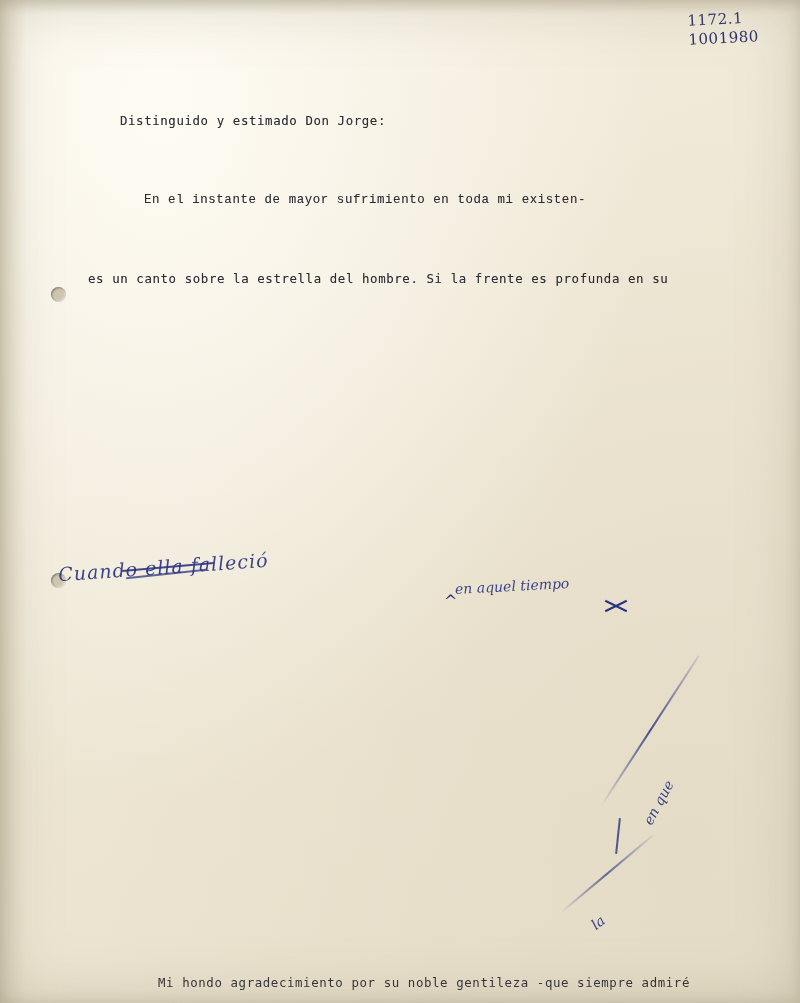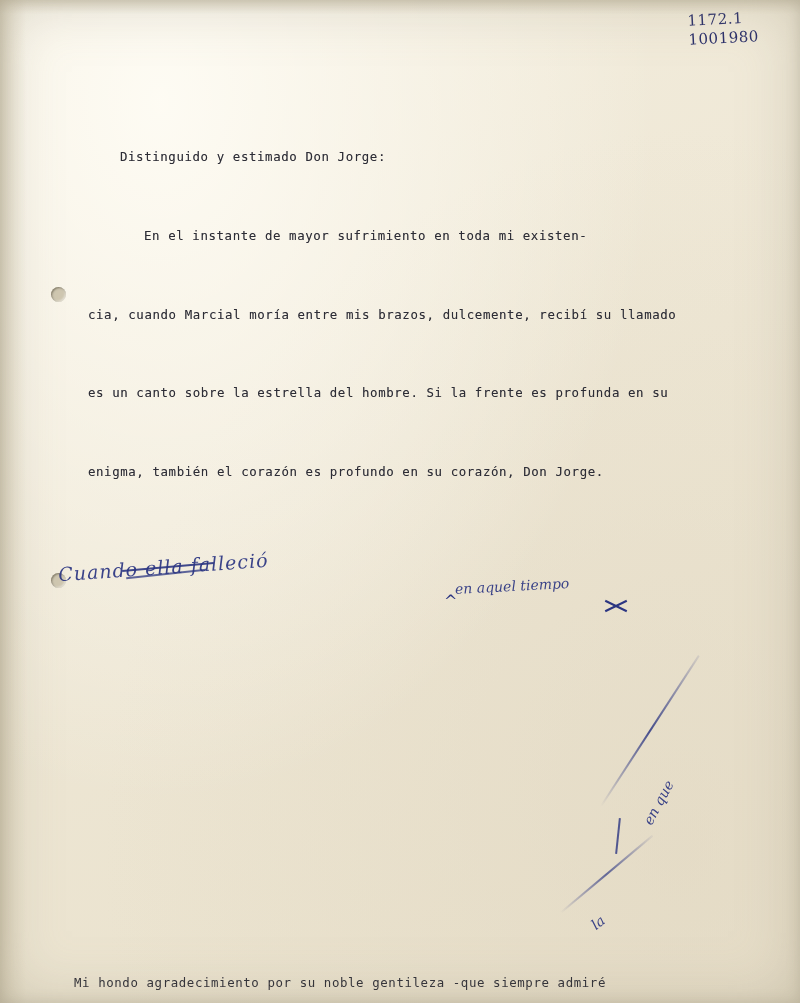--- a/index.html
+++ b/index.html
@@ -75,36 +75,36 @@
     top: 56px;
     width: 668px;
     font-size: 12.4px;
     line-height: 26.2px;
     letter-spacing: 0.6px;
     color: #2d2d36;
     white-space: pre-wrap;
     text-shadow: 0 0 0.6px rgba(40,40,55,0.35);
   }
   .typed .ln { display: block; white-space: pre; }
-  .typed .ind { padding-left: 56px; }
-  .typed .ind2 { padding-left: 32px; margin-top: 36px; }
+  .typed .ind { padding-left: 56px; font-family: Liberation Mono, monospace; }
+  .typed .ind2 { padding-left: 32px; }
 
   
   .typed-bottom {
     position: absolute;
     left: 74px;
     top: 925px;
     width: 700px;
     font-size: 12.4px;
     line-height: 23px;
     letter-spacing: 0.6px;
     color: #2d2d36;
     white-space: pre-wrap;
   }
-  .typed-bottom .ln { display: block; white-space: pre; }
+  .typed-bottom .ln { display: block; white-space: pre; text-align: center; }
 
   
   .hand {
     position: absolute;
     font-family: "DejaVu Serif", "Liberation Serif", serif;
     font-style: italic;
     color: #2b3582;
     white-space: pre;
     opacity: 0.92;
   }
@@ -210,23 +210,21 @@
   <div class="hole h2"></div>
 
   <div class="archive-marks">
     <div>1172.1</div>
     <div>1001980</div>
   </div>
 
   <div class="typed">
     <span class="ln ind2">Distinguido y estimado Don Jorge:</span>
     <span class="ln ind">En el instante de mayor sufrimiento en toda mi existen-</span>
-    <span class="ln">cia, cuando Marcial moría entre mis brazos, dulcemente, recibí su llamado</span>
     <span class="ln">es un canto sobre la estrella del hombre. Si la frente es profunda en su</span>
-    <span class="ln">enigma, también el corazón es profundo en su corazón, Don Jorge.</span>
     
     
     
     
     
     
     
     
     
     

